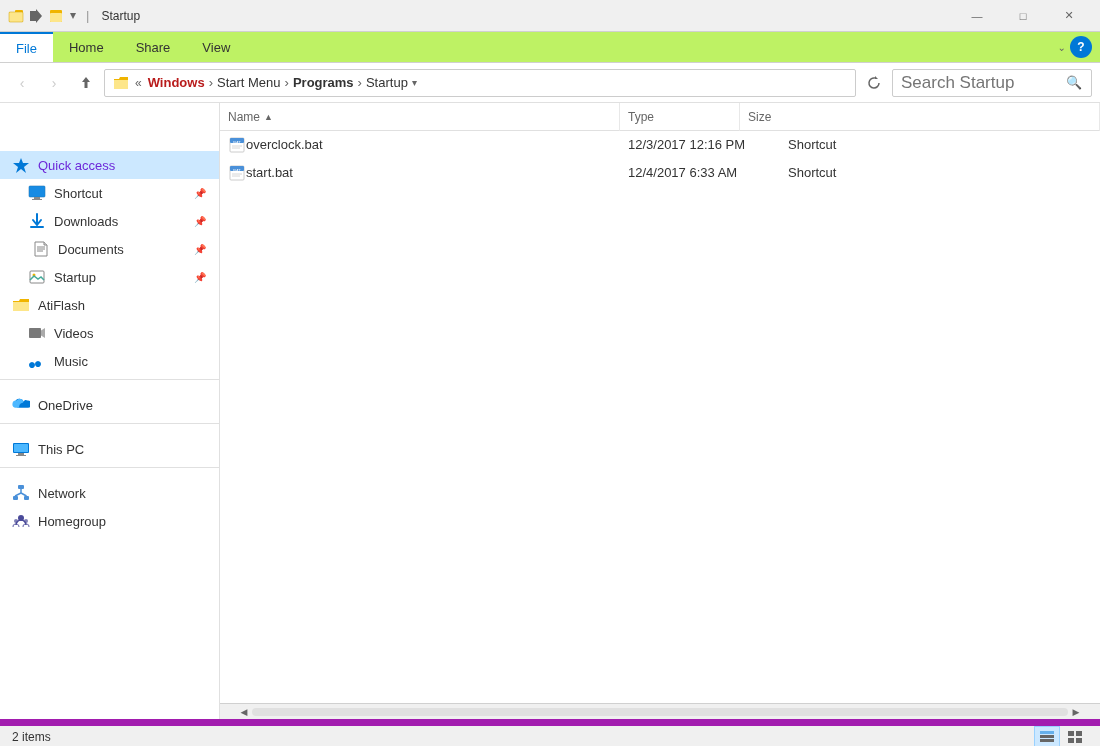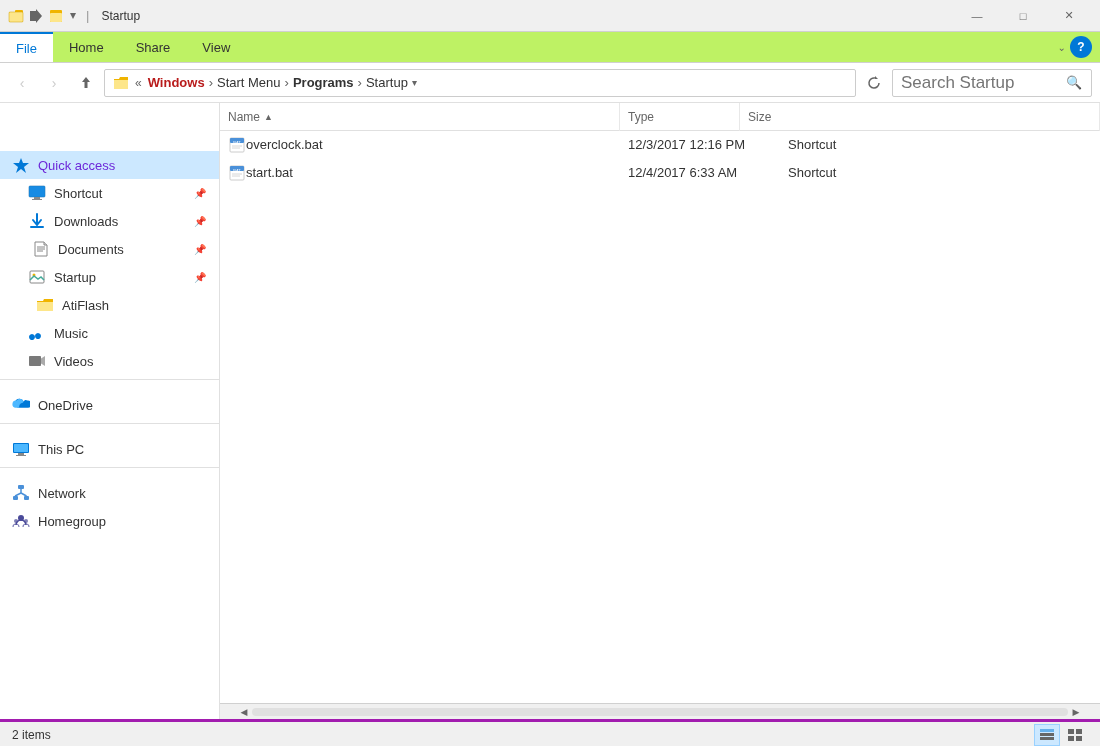--- a/index.html
+++ b/index.html
@@ -111,21 +111,21 @@
     .file-cell { padding: 0 8px; font-size: 13px; color: #333; display: flex; align-items: center; }
     .file-cell-name { width: 400px; }
     .file-cell-date { width: 160px; }
     .file-cell-type { width: 120px; }
     .file-cell-size { flex: 1; }
 
     .file-icon { width: 18px; height: 18px; flex-shrink: 0; }
 
     
     .status-bar {
-      height: 28px; background: #f0f0f0; border-top: 3px solid #a21caf;
+      height: 28px; background: #f0f0f0; border-top: 7px solid #a21caf;
       display: flex; align-items: center; padding: 0 12px;
       font-size: 12px; color: #333;
     }
     .status-right { margin-left: auto; display: flex; gap: 2px; }
     .view-btn {
       width: 26px; height: 22px; border: none; background: transparent;
       cursor: pointer; display: flex; align-items: center; justify-content: center;
       color: #666; font-size: 14px;
     }
     .view-btn.active { background: #cce8ff; border: 1px solid #99d1ff; }
@@ -276,48 +276,48 @@
         <svg width="18" height="18" viewBox="0 0 18 18">
             <rect x="2" y="3" width="14" height="12" rx="1" fill="#fff" stroke="#888" stroke-width="1"></rect>
             <circle cx="6" cy="7" r="1.5" fill="#f0b400"></circle>
             <path d="M2 12 L6 8 L10 11 L13 9 L16 12" fill="none" stroke="#4a9" stroke-width="1.5"></path>
           </svg>
       </span>
       <span class="item-label">Startup</span>
       <span class="pin-icon">📌</span>
     </div>
 
-    <div class="sidebar-item" style="padding-left:36px">
+    <div class="sidebar-item" style="padding-left:12px">
       <span class="item-icon">
         <svg width="18" height="14" viewBox="0 0 18 14">
             <path d="M1 3 L7 3 L8 1 L17 1 L17 13 L1 13 Z" fill="#f0b400"></path>
             <path d="M1 4 L17 4 L17 13 L1 13 Z" fill="#fde68a"></path>
           </svg>
       </span>
       <span class="item-label">AtiFlash</span>
     </div>
 
     <div class="sidebar-item" style="padding-left:28px">
       <span class="item-icon">
         <svg width="18" height="18" viewBox="0 0 18 18">
-            <path d="M7 13 A3 3 0 1 0 7 13.1 L7 7 L13 6 L13 12 A3 3 0 1 0 13 12.1 L13 6 L7 7 Z" fill="#0078d7"></path>
-          </svg>
-      </span>
-      <span class="item-label">Music</span>
-    </div>
-
-    <div class="sidebar-item" style="padding-left:28px">
-      <span class="item-icon">
-        <svg width="18" height="18" viewBox="0 0 18 18">
             <rect x="1" y="4" width="12" height="10" rx="1" fill="#888"></rect>
             <polygon points="17,4 13,6.5 13,11.5 17,14" fill="#aaa"></polygon>
             <rect x="1" y="4" width="12" height="10" rx="1" fill="#555" opacity="0.3"></rect>
           </svg>
       </span>
       <span class="item-label">Videos</span>
+    </div>
+
+    <div class="sidebar-item" style="padding-left:28px">
+      <span class="item-icon">
+        <svg width="18" height="18" viewBox="0 0 18 18">
+            <path d="M7 13 A3 3 0 1 0 7 13.1 L7 7 L13 6 L13 12 A3 3 0 1 0 13 12.1 L13 6 L7 7 Z" fill="#0078d7"></path>
+          </svg>
+      </span>
+      <span class="item-label">Music</span>
     </div>
 
     <div class="sidebar-section-gap"></div>
 
     <div class="sidebar-item">
       <span class="item-icon">
         <svg width="20" height="14" viewBox="0 0 20 14">
             <path d="M8 10 A5 5 0 0 1 8 0 A5 5 0 0 1 13 3 A3 3 0 0 1 17 2 A4 4 0 0 1 18 10 Z" fill="#0078d7"></path>
             <path d="M4 10 A4 4 0 0 1 5 2 A5 5 0 0 1 8 0 A5 5 0 0 1 13 3 A3 3 0 0 1 10 5 A5 5 0 0 0 8 10 Z" fill="#4db8ff"></path>
           </svg>

